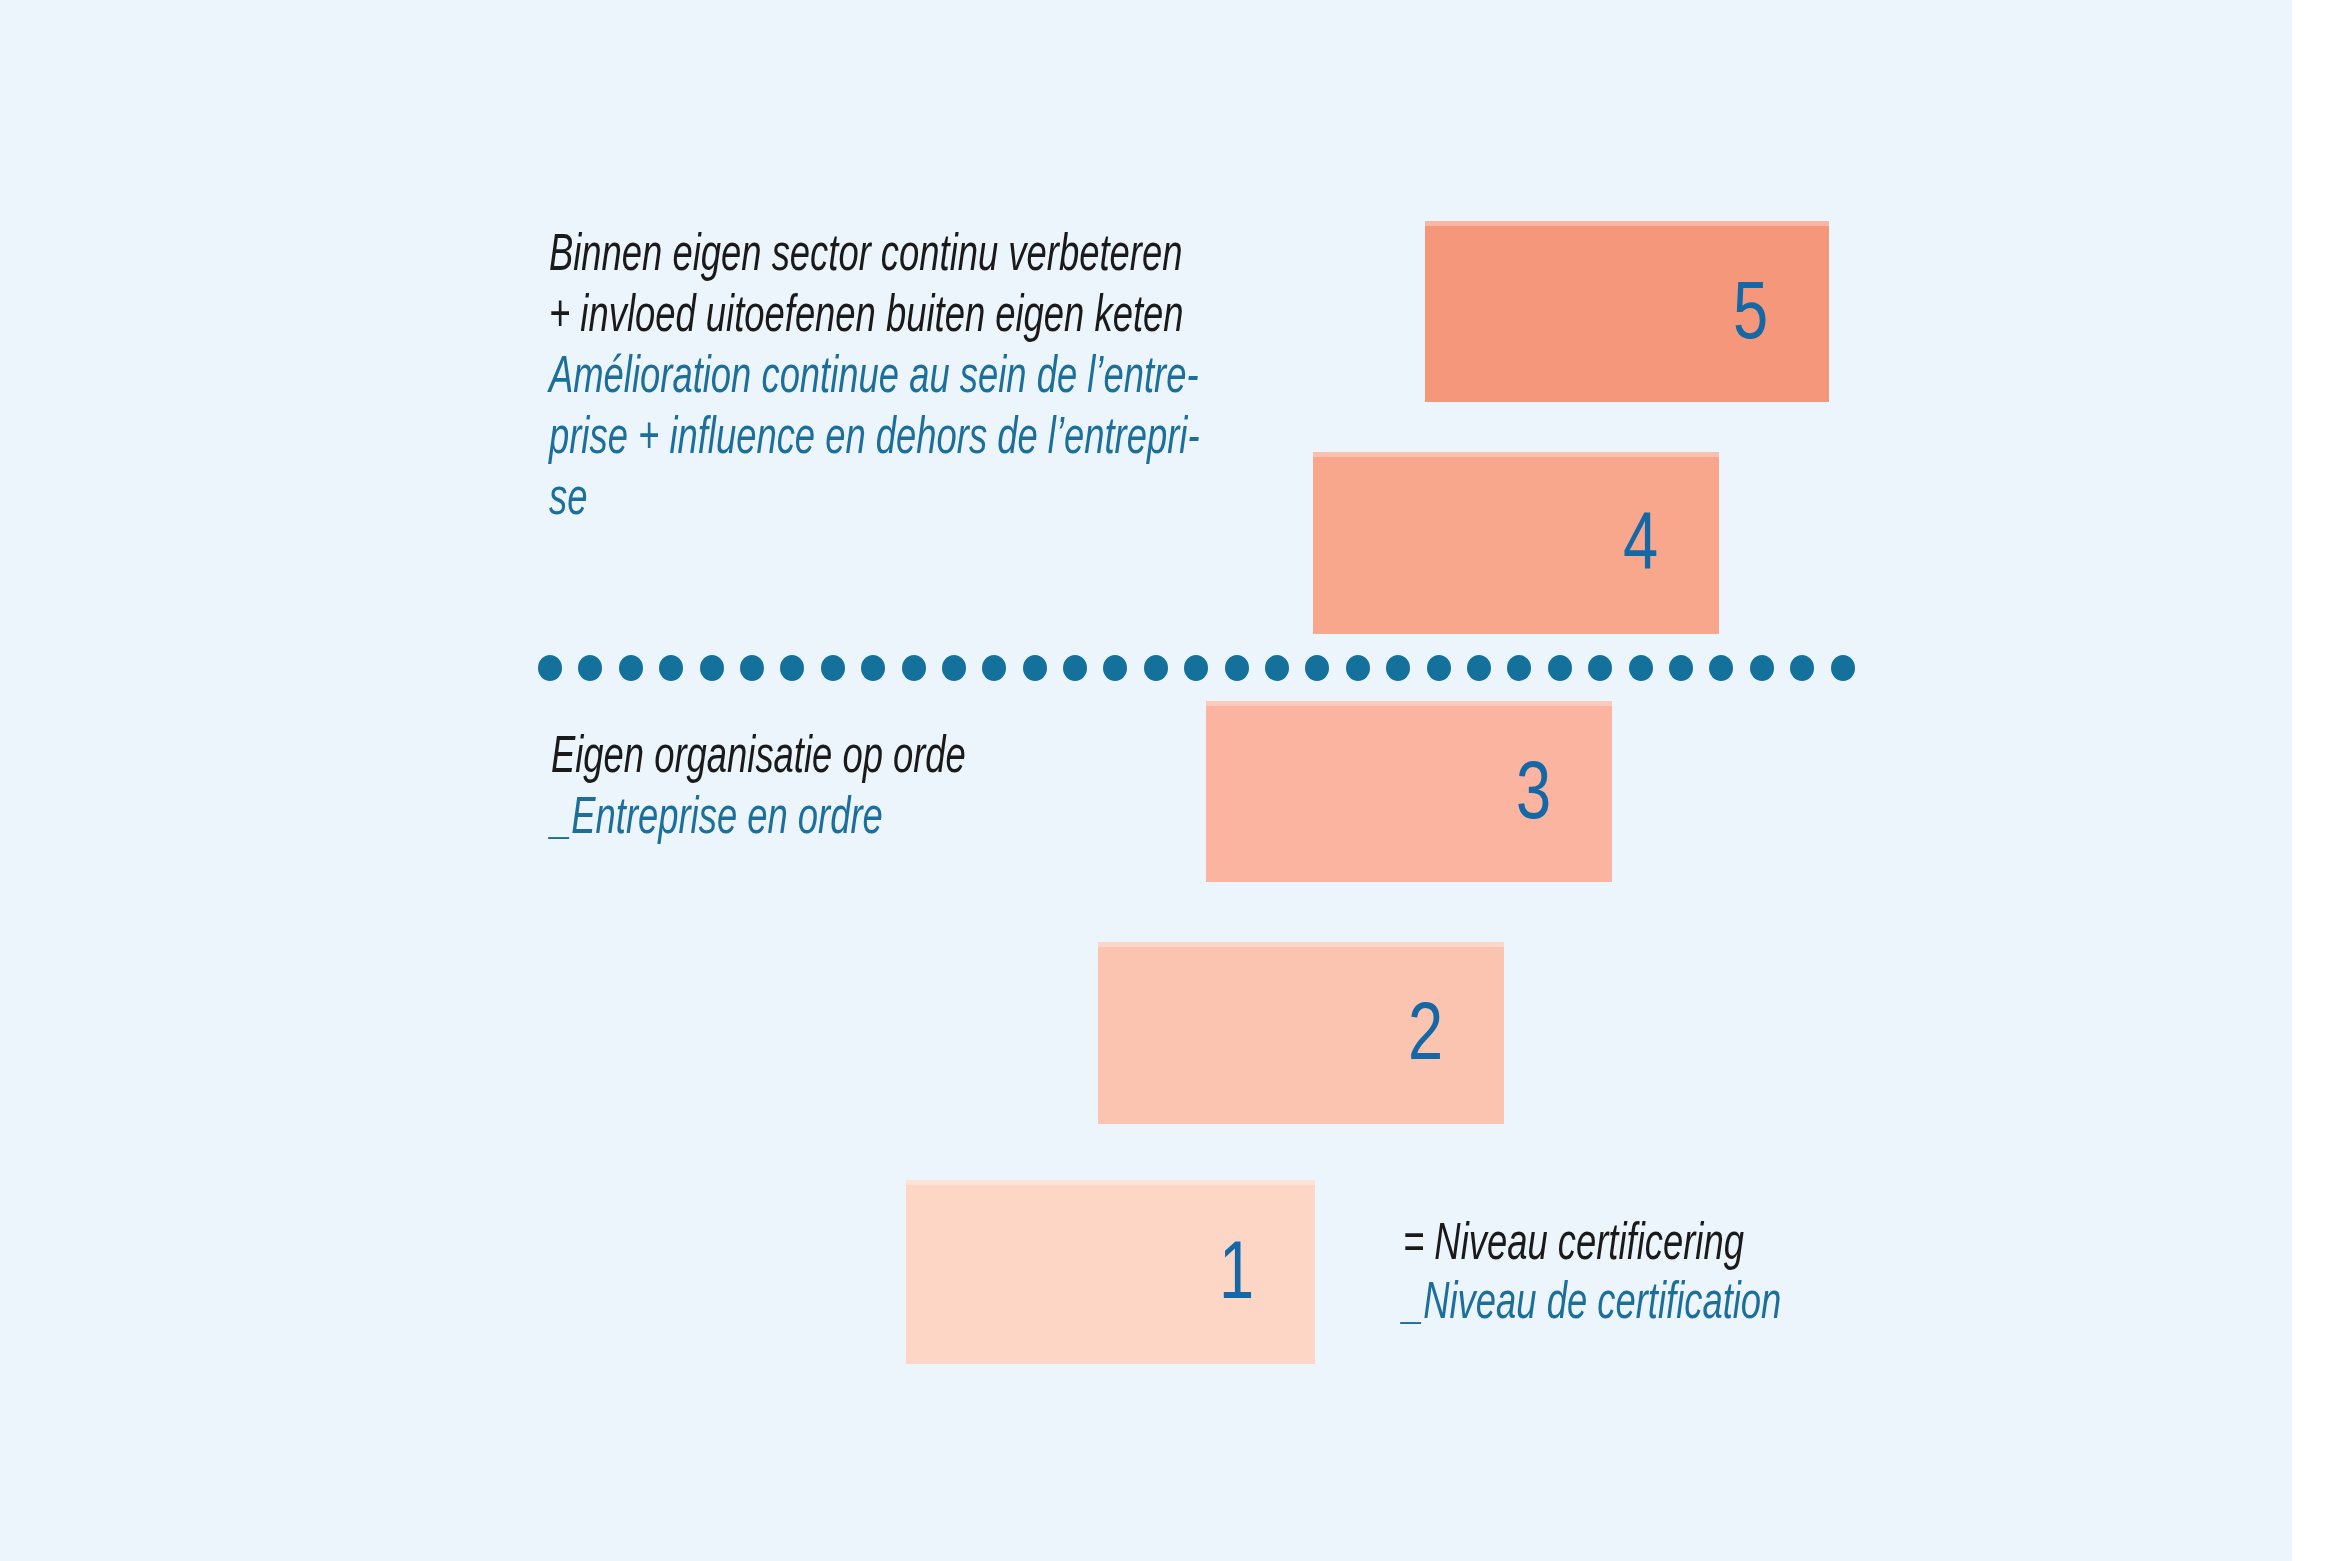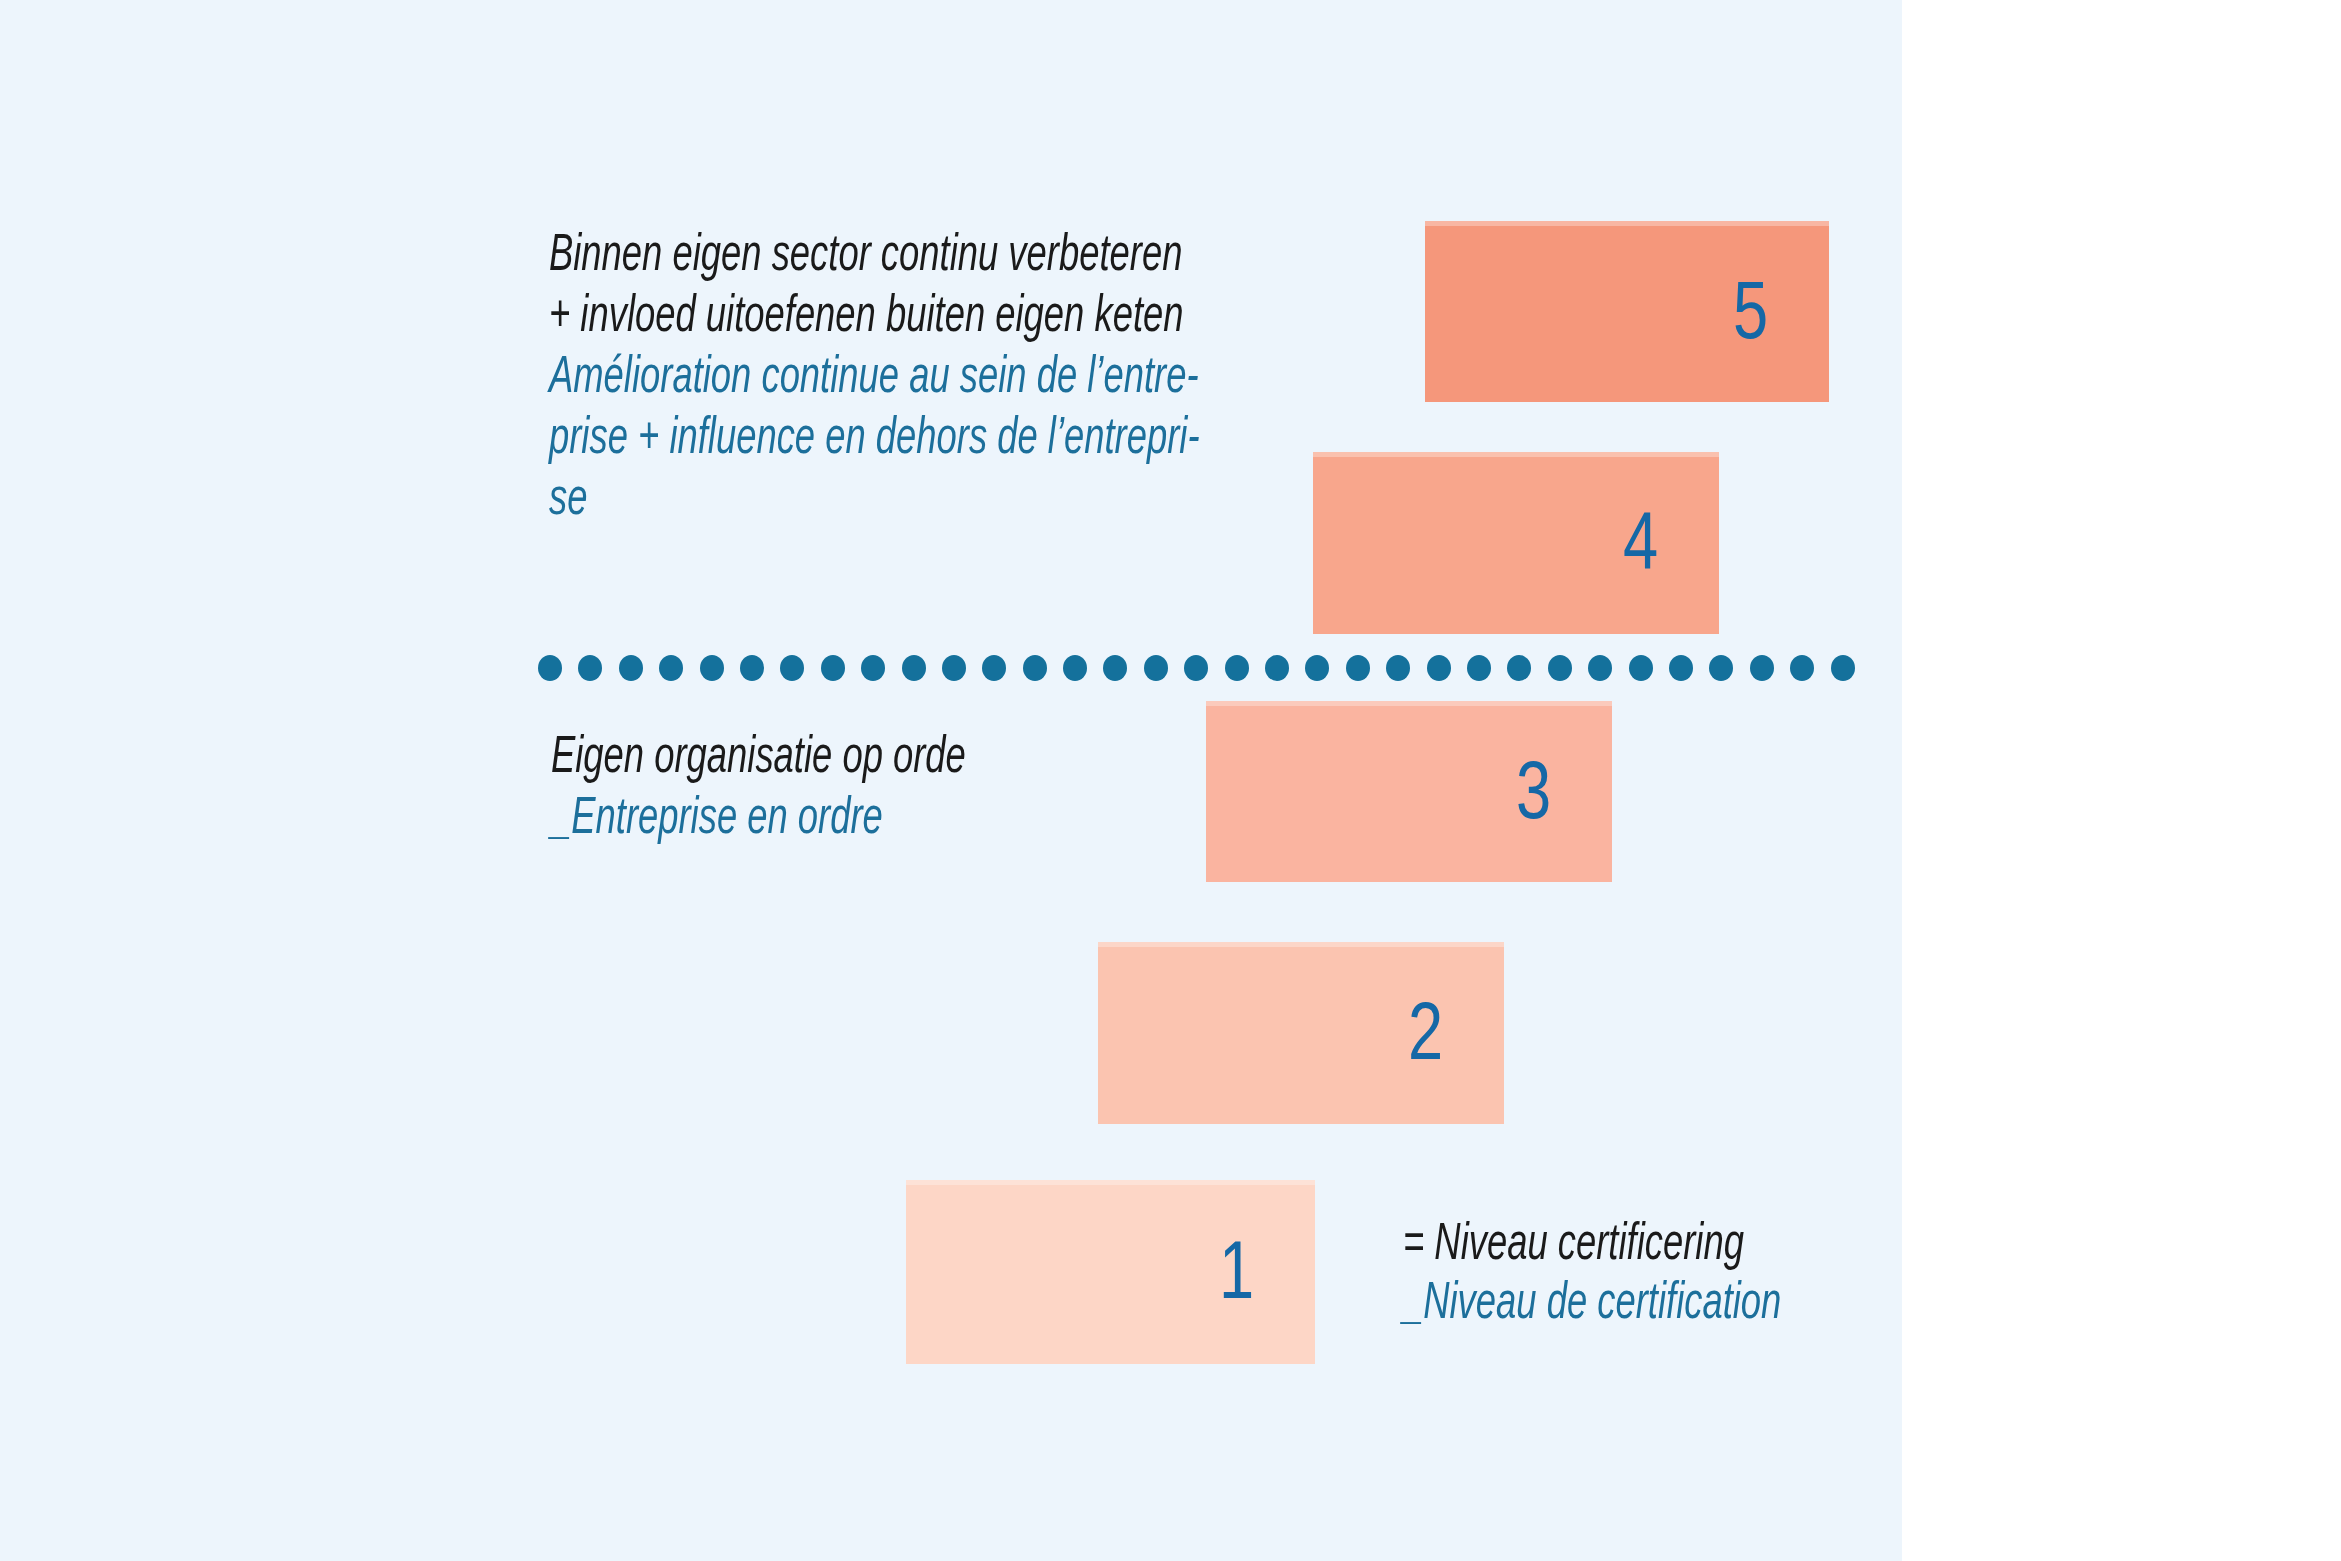--- a/index.html
+++ b/index.html
@@ -1,18 +1,18 @@
 <!DOCTYPE html>
 <html style="font-size:12.5px"><head>
 <meta charset="utf-8">
 <style>
   html, body { margin: 0; padding: 0; }
   .stage {
     position: relative;
-    width: 1902px;
+    width: 2292px;
     height: 1561px;
     background: #EDF5FC;
     overflow: hidden;
     font-family: "Liberation Sans", sans-serif;
   }
 
   
   .annot {
     position: absolute;
     font-style: italic;

